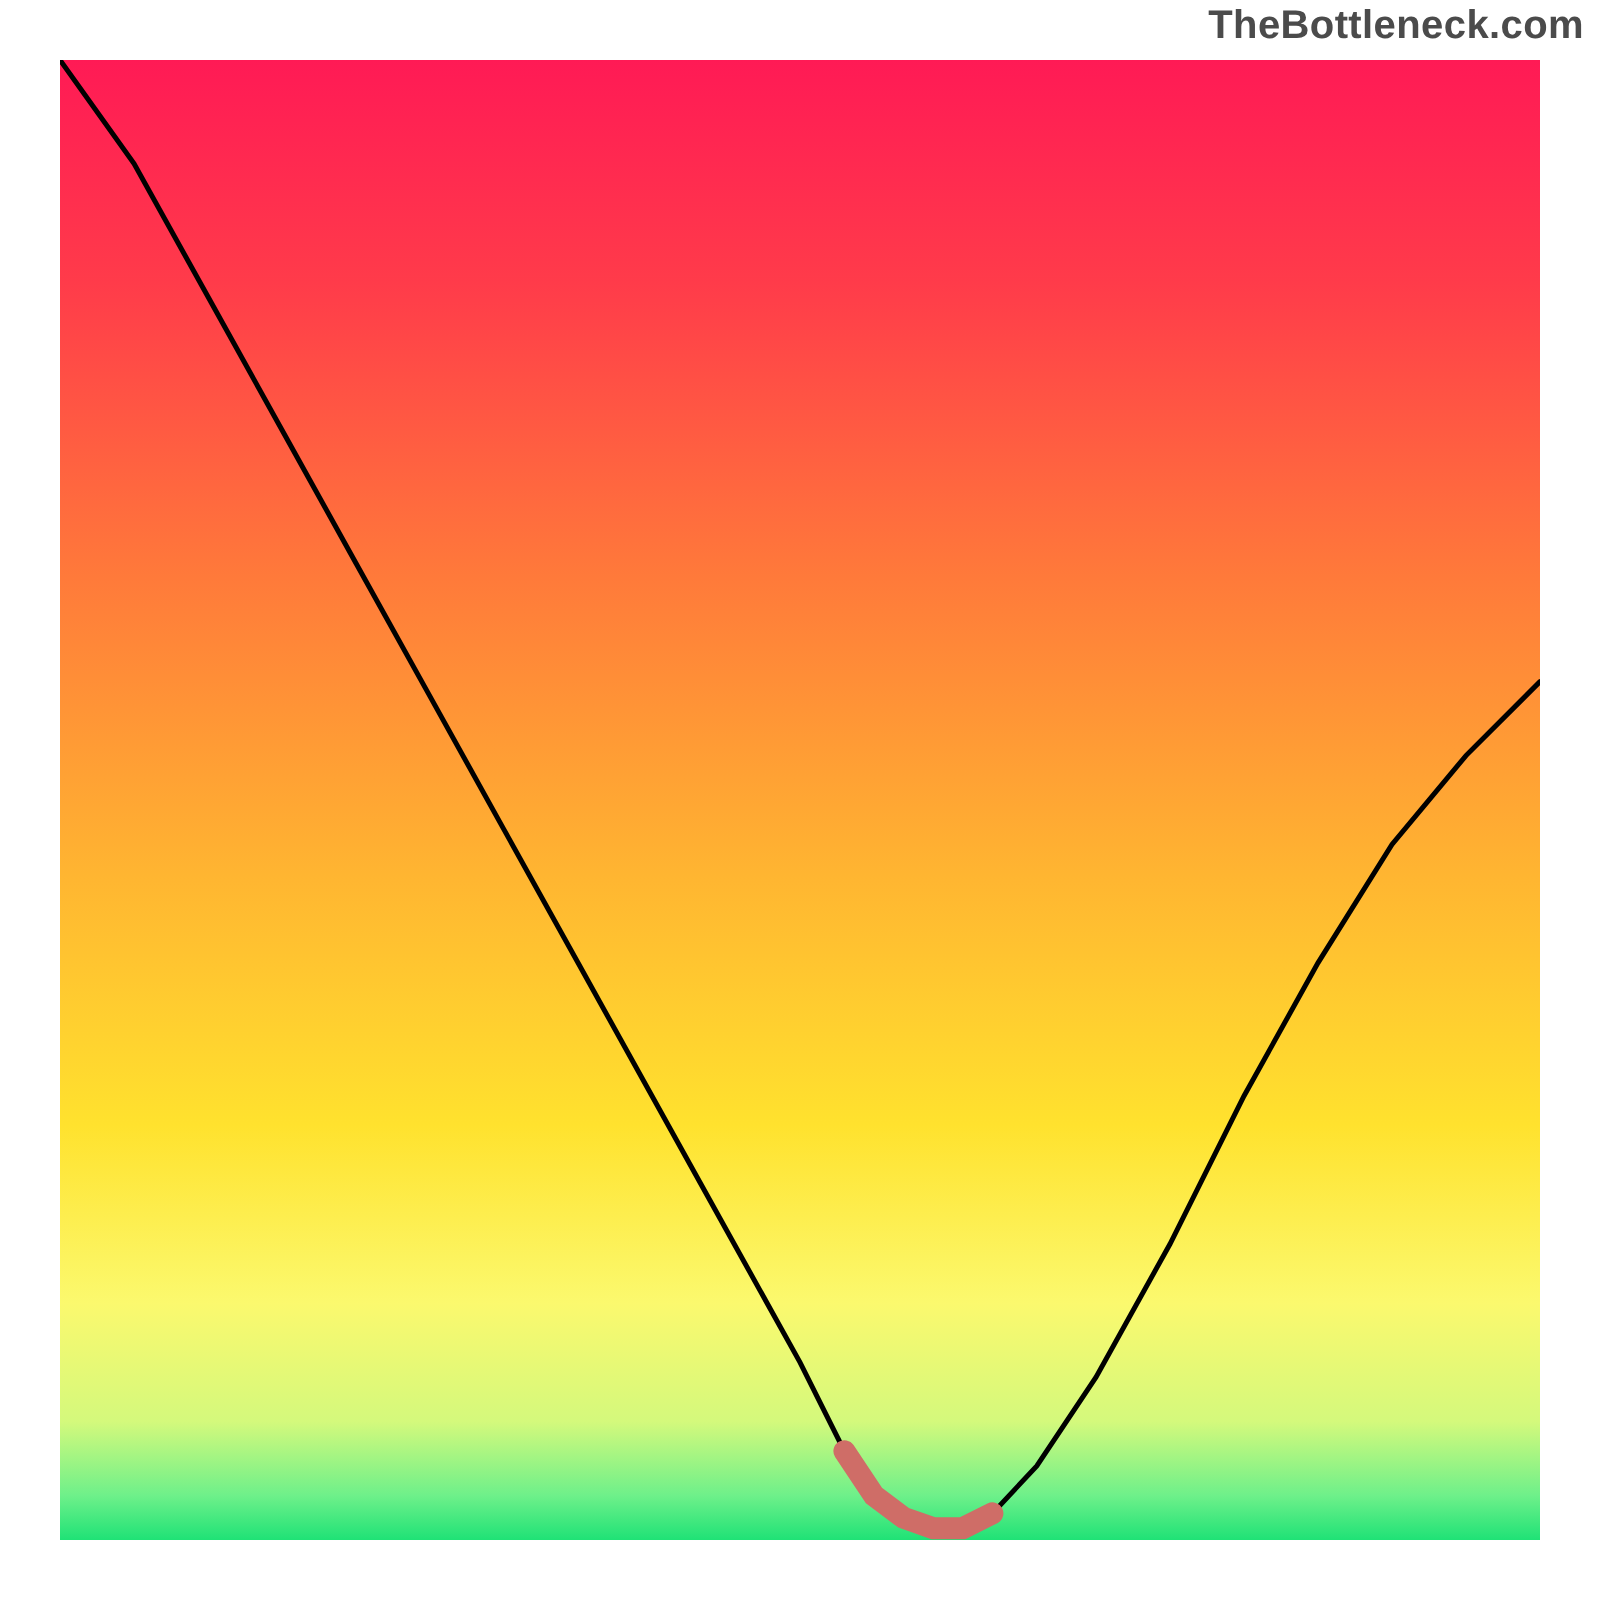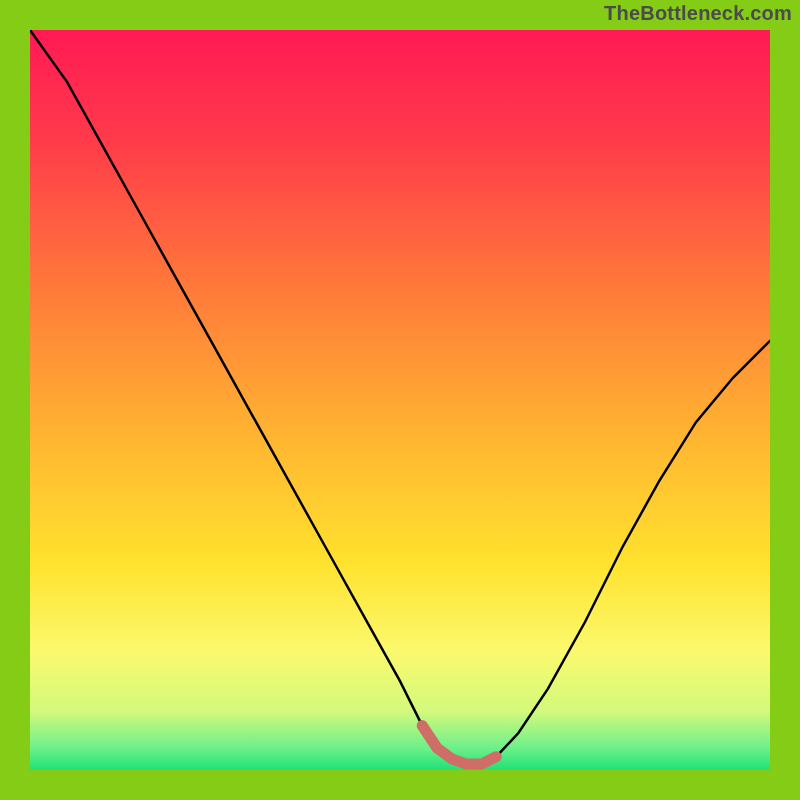--- a/index.html
+++ b/index.html
@@ -8,21 +8,21 @@
     width: 800px;
     height: 800px;
     overflow: hidden;
     background: #000;
     font-family: Arial, Helvetica, sans-serif;
   }
   .outer {
     position: relative;
     width: 800px;
     height: 800px;
-    background: #84cc16;
+    background: #ffffff;
   }
   .watermark {
     position: absolute;
     top: 2px;
     right: 8px;
     color: #4b4b4b;
     font-size: 20px;
     font-weight: 600;
     letter-spacing: 0.2px;
     z-index: 10;

